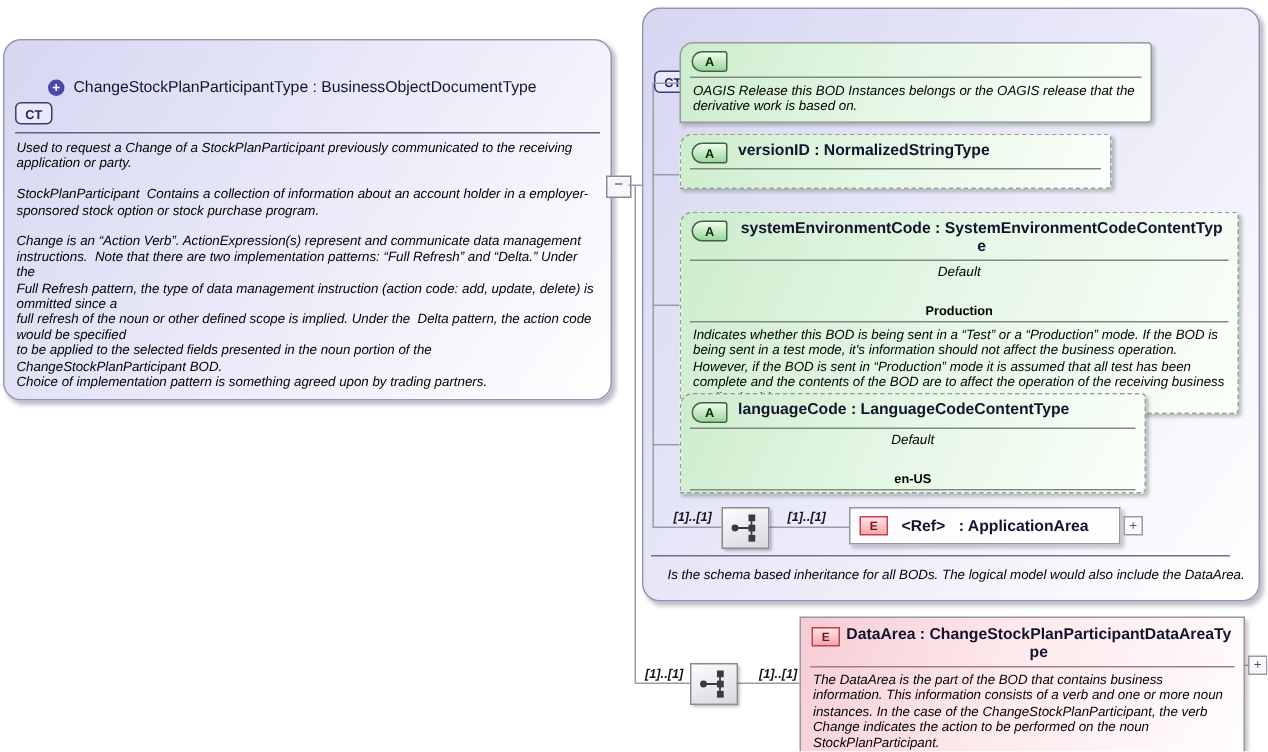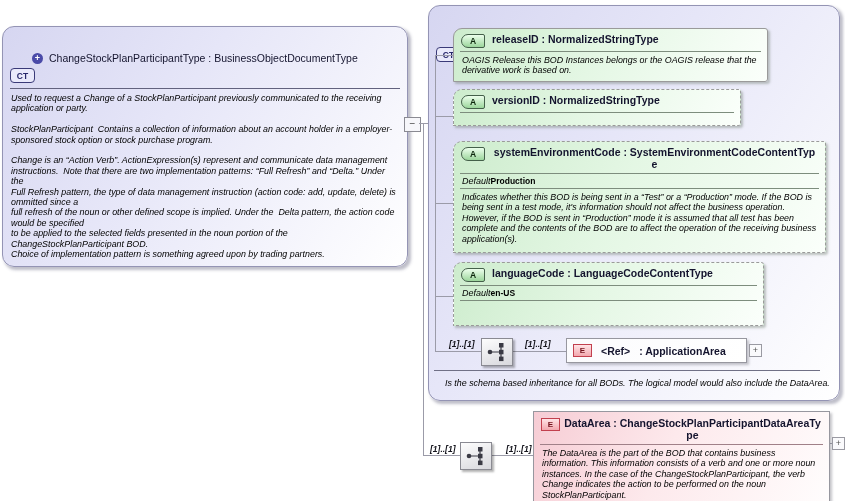--- a/index.html
+++ b/index.html
@@ -32,21 +32,21 @@
         box-shadow:2px 2px 2.5px rgba(100,115,100,.4);}
   .attr.required{border-style:solid;}
   .attr-header{display:flex;align-items:flex-start;gap:7px;padding:4px 8px 2px 7px;}
   .kind-a{flex:none;margin-top:1px;width:22px;height:12px;border:1px solid #44604a;
           border-radius:7px 2px 2px 7px;background:linear-gradient(180deg,#ecffec,#9cd69c);
           color:#0c260c;font-weight:bold;font-size:8.5px;
           display:flex;align-items:center;justify-content:center;}
   .attr-title{flex:1;font-weight:bold;font-size:10.5px;color:#14142e;word-break:break-all;}
   .attr-title.center{text-align:center;}
   .in-sep{border:0;border-top:1px solid #7d8d7d;margin:1px 6px;}
-  .def-row{display:flex;align-items:center;padding:1px 8px;}
+  .def-row{display:flex;align-items:center;gap:16px;padding:1px 8px;flex-direction:column;}
   .def-label{font-style:italic;font-size:9px;color:#000;}
   .def-value{font-weight:bold;font-size:8.5px;color:#000;}
   .attr .doc{padding:2px 8px 5px 8px;}
 
   
   .elem{position:absolute;border:1px solid #97979f;
         background:linear-gradient(115deg,#fbfbfd,#ffffff);
         box-shadow:2px 2px 2.5px rgba(110,110,120,.4);}
   .kind-e{flex:none;width:17px;height:11px;border:1px solid #c2404e;
           background:linear-gradient(180deg,#ffe4e6,#f2a7ae);color:#74121c;
@@ -122,21 +122,20 @@
     <div class="line" style="left:6px;top:49px;width:18px;height:1px;"></div>
     <div class="line" style="left:6px;top:110px;width:18px;height:1px;"></div>
     <div class="line" style="left:6px;top:197px;width:18px;height:1px;"></div>
     <div class="line" style="left:6px;top:290px;width:18px;height:1px;"></div>
     <div class="line" style="left:6px;top:345px;width:46px;height:1px;"></div>
     <div class="line" style="left:82px;top:345px;width:55px;height:1px;"></div>
 
     <div class="attr required" style="left:24px;top:22px;width:313px;min-height:50px;">
       <div class="attr-header">
         <span class="kind-a">A</span>
-        <span class="attr-title">releaseID : NormalizedStringType</span>
       </div>
       <hr class="in-sep">
       <div class="doc">OAGIS Release this BOD Instances belongs or the OAGIS release that the derivative work is based on.</div>
     </div>
 
     <div class="attr" style="left:24px;top:83px;width:286px;min-height:35px;">
       <div class="attr-header">
         <span class="kind-a">A</span>
         <span class="attr-title">versionID : NormalizedStringType</span>
       </div>

